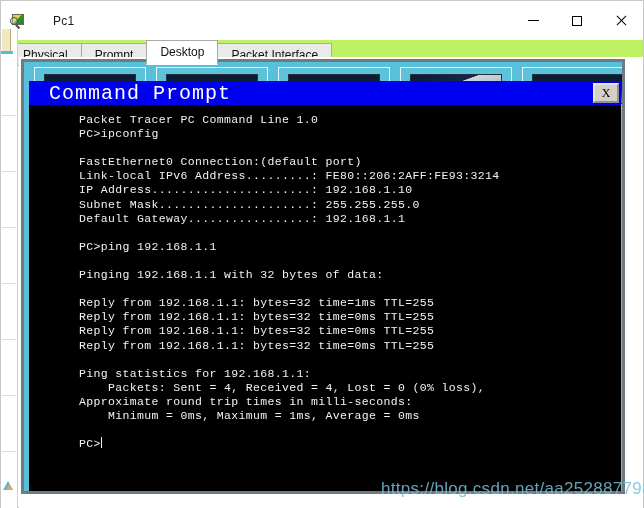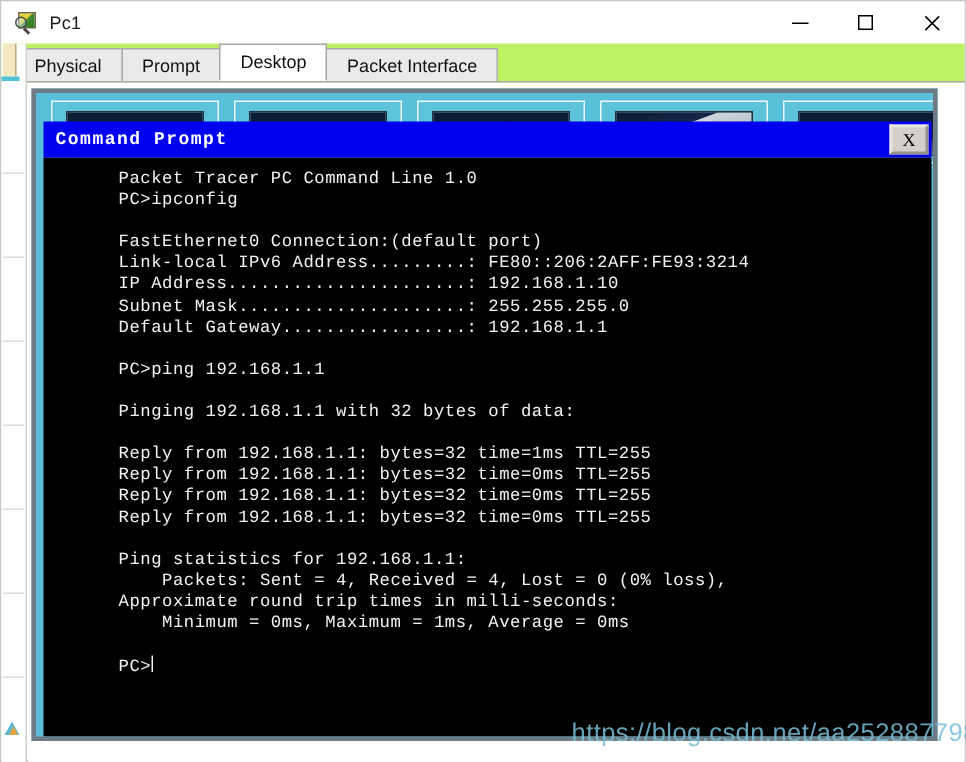--- a/index.html
+++ b/index.html
@@ -22,27 +22,28 @@
     width: 644px; height: 508px;
     background: #ffffff;
     border: 1px solid #c8c8c8;
     box-sizing: border-box;
     display: flex;
     flex-direction: column;
   }
 
   
   #titlebar {
-    height: 28px;
+    height: 39px;
     min-height: 28px;
     background: #ffffff;
     display: flex;
     align-items: center;
     padding-left: 9px;
     box-sizing: border-box;
+    gap: 20px;
   }
   #app-icon {
     width: 16px; height: 16px;
     position: relative;
     margin-right: 7px;
     flex: 0 0 auto;
   }
   #app-icon .pic {
     position: absolute;
     left: 2px; top: 1px;
@@ -248,24 +249,24 @@
   #cmd-titlebar {
     position: relative;
     height: 24px;
     background: #0000f0;
     display: flex;
     align-items: center;
   }
   #cmd-title {
     color: #ffffff;
     font-family: "Liberation Mono", monospace;
-    font-size: 12px;
-    font-weight: 700;
+    font-size: 20px;
+    font-weight: 400;
     letter-spacing: 1px;
-    padding-left: 8px;
+    padding-left: 20px;
     white-space: nowrap;
   }
   #cmd-close {
     position: absolute;
     right: 2px; top: 2px;
     width: 26px; height: 20px;
     background: #d4d0c8;
     border: 2px outset #e8e5de;
     box-sizing: border-box;
     display: flex;

